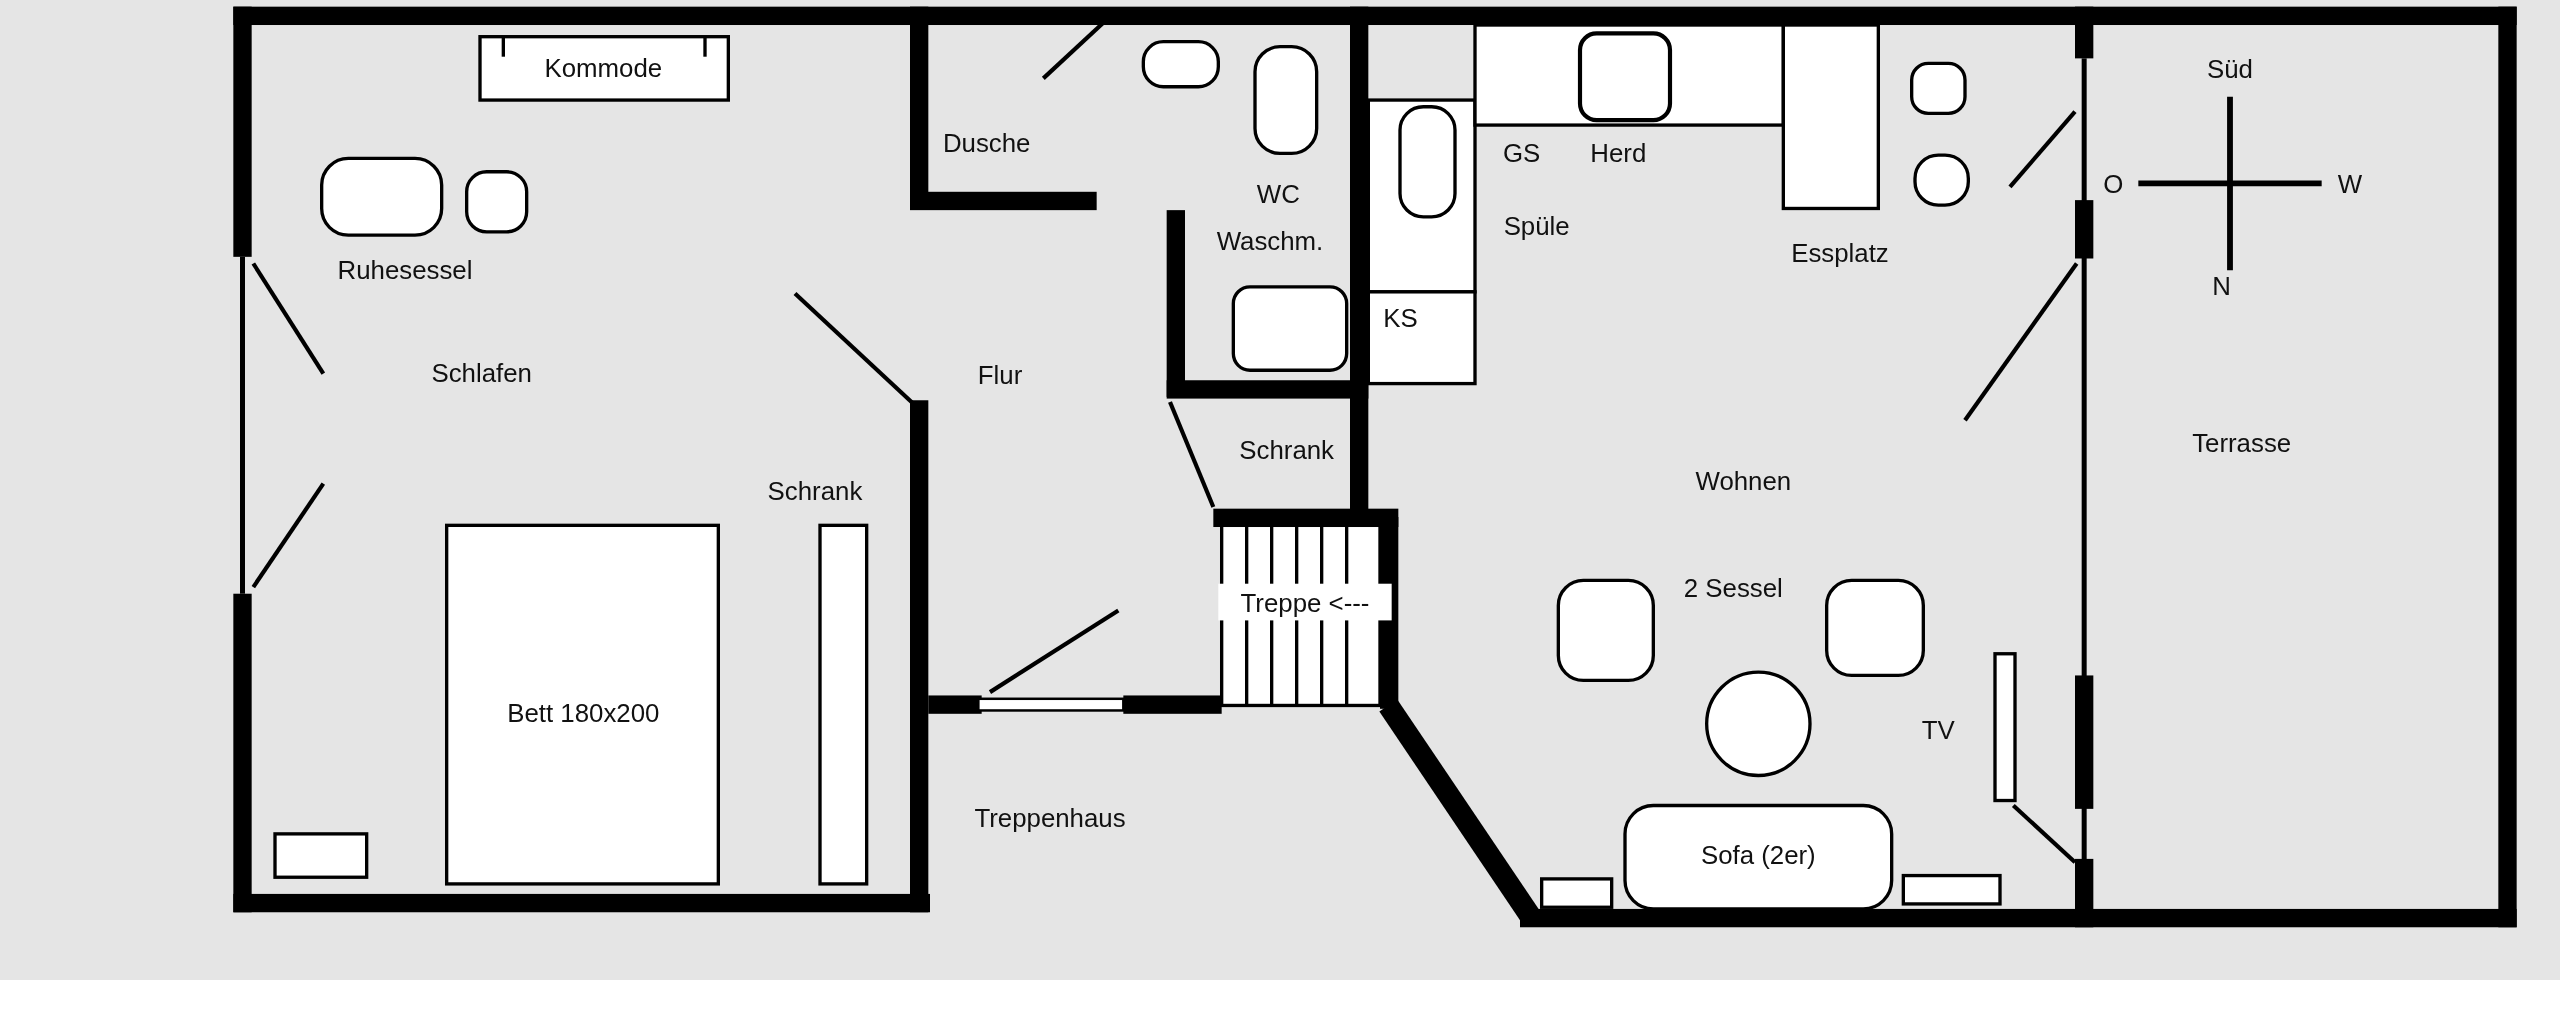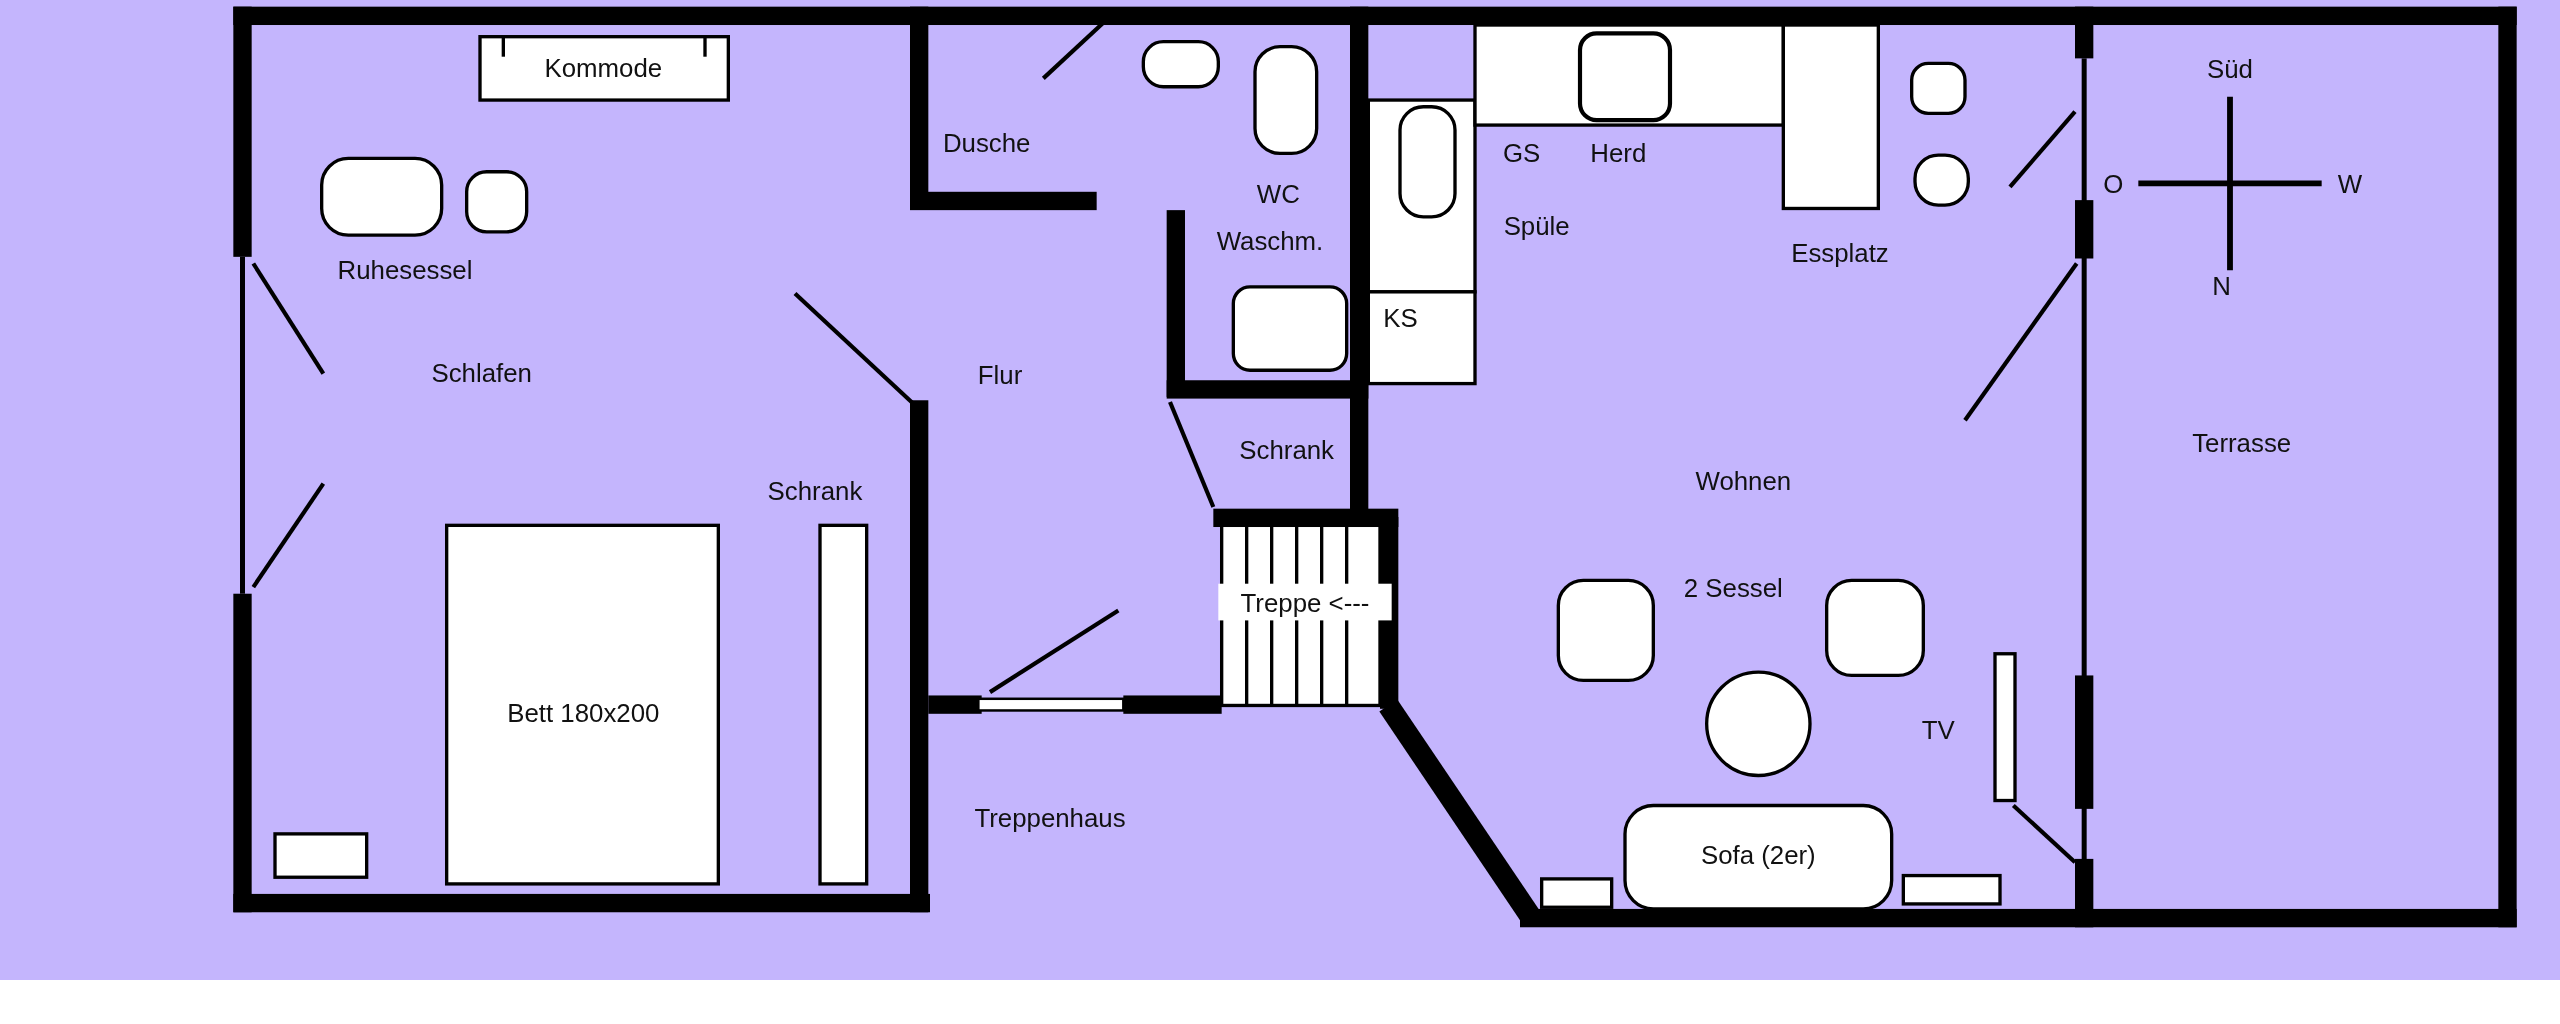--- a/index.html
+++ b/index.html
@@ -3,21 +3,21 @@
 <meta charset="utf-8">
 <style>
   html, body {
     margin: 0;
     padding: 0;
     background: #ffffff;
   }
   .floorplan-canvas {
     width: 2560px;
     height: 980px;
-    background: #c4b5fd;
+    background: #e5e5e5;
     overflow: hidden;
   }
   svg {
     display: block;
     width: 2560px;
     height: 1024px;
   }
   text {
     font-family: "Liberation Sans", "DejaVu Sans", sans-serif;
     font-size: 15.5px;

